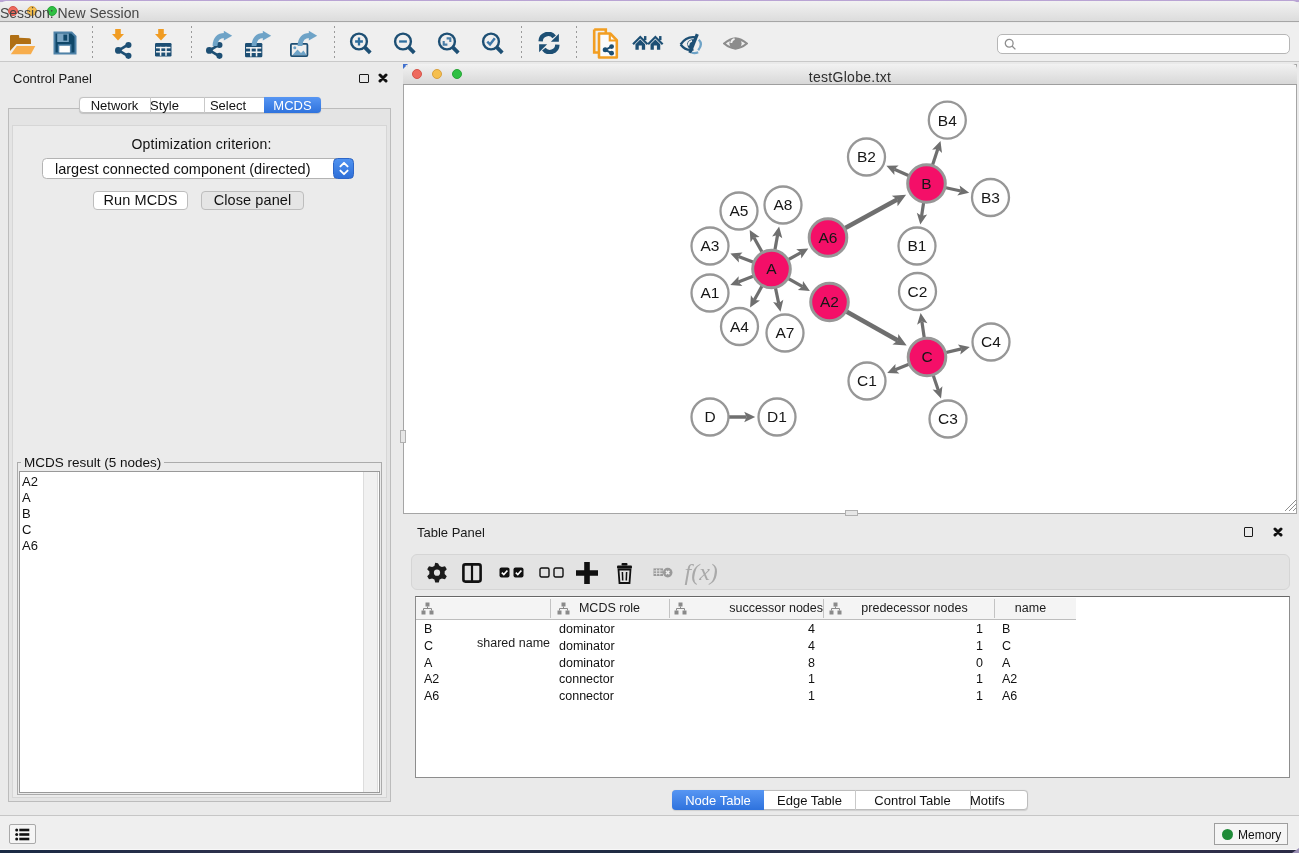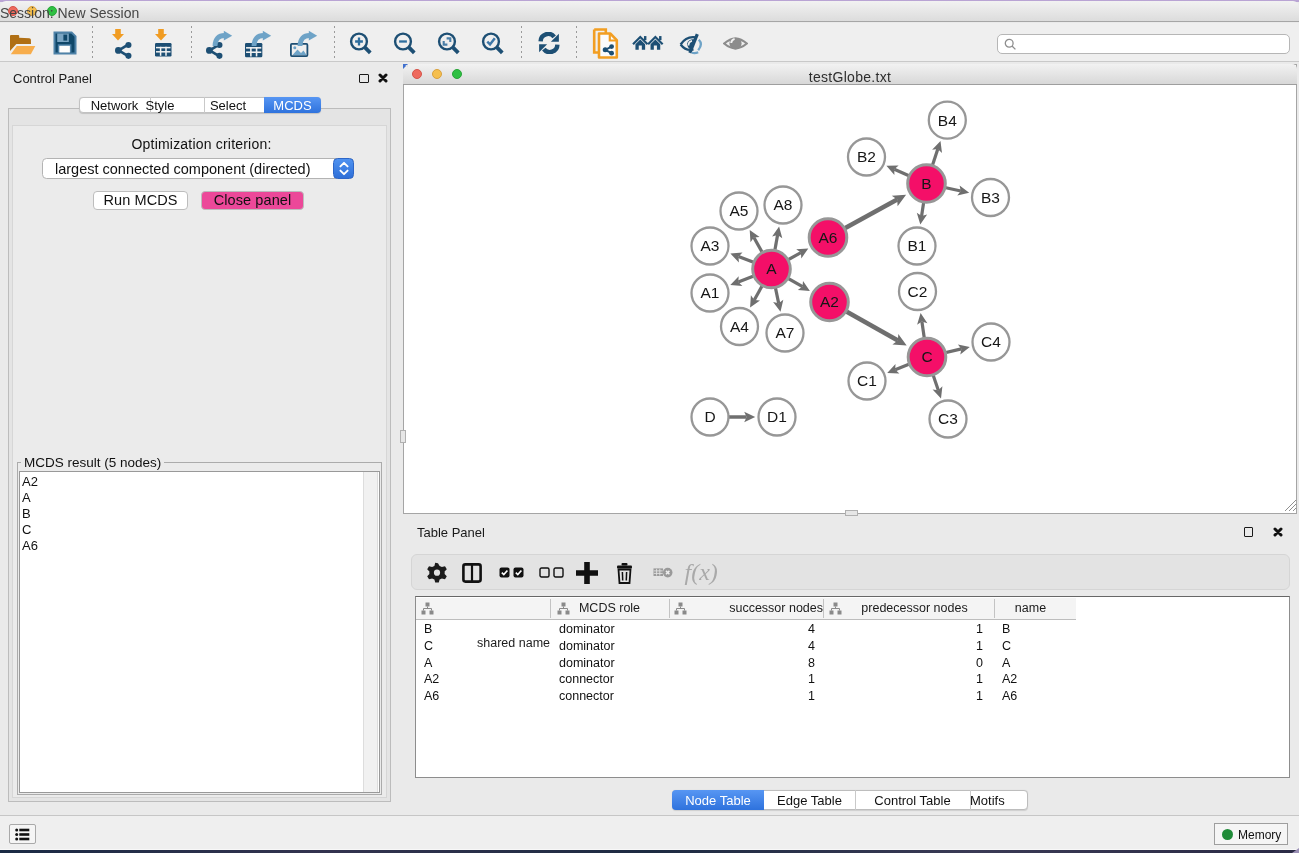--- a/index.html
+++ b/index.html
@@ -173,34 +173,34 @@
   </svg>
 
 <div class="abs" style="left:8px;top:108px;width:383px;height:694px;background:#e4e4e4;border:1px solid #bcbcbc"></div>
 <div class="abs" style="left:12px;top:125px;width:375px;height:673px;background:#ebebeb;border:1px solid #d6d6d6"></div>
 
 <div class="abs" style="left:79px;top:96.5px;width:242px;height:16px;background:#fff;border:1px solid #c2c2c2;border-radius:4px;box-shadow:0 0.5px 1px rgba(0,0,0,.15)"></div>
 <div class="abs" style="left:150px;top:96.5px;width:1px;height:16px;background:#c9c9c9"></div>
 <div class="abs" style="left:204px;top:96.5px;width:1px;height:16px;background:#c9c9c9"></div>
 <div class="abs" style="left:264px;top:96.5px;width:57px;height:16px;background:linear-gradient(#5796f3,#2e72dd);border-radius:0 4px 4px 0"></div>
 <div class="abs" style="left:79px;top:97.5px;width:71px;text-align:center;font-size:13px;color:#111">Network</div>
-<div class="abs" style="left:133px;top:97.5px;width:54px;text-align:center;font-size:13px;color:#111">Style</div>
+<div class="abs" style="left:150px;top:97.5px;width:54px;text-align:left;font-size:13px;color:#111">Style</div>
 <div class="abs" style="left:204px;top:97.5px;width:48px;text-align:center;font-size:13px;color:#111">Select</div>
 <div class="abs" style="left:264px;top:97.5px;width:57px;text-align:center;font-size:13px;color:#fff">MCDS</div>
 
 <div class="abs" style="left:12px;top:136px;width:379px;text-align:center;font-size:14px;letter-spacing:0.2px;color:#111">Optimization criterion:</div>
 <div class="abs" style="left:42px;top:158px;width:312px;height:21px;background:#fff;border:1px solid #b3b3b3;border-radius:4.5px"></div>
 <div class="abs" style="left:333px;top:158px;width:21px;height:21px;background:linear-gradient(#4f92f0,#2e6fd8);border-radius:4.5px;border:1px solid #2d66c8"></div>
 <svg class="abs" style="left:336.5px;top:161px" width="14" height="15" viewBox="0 0 14 15">
     <path d="M3.4 5.4 L7 1.8 L10.6 5.4" stroke="#fff" stroke-width="1.9" fill="none" stroke-linecap="round" stroke-linejoin="round"></path>
     <path d="M3.4 9.6 L7 13.2 L10.6 9.6" stroke="#fff" stroke-width="1.9" fill="none" stroke-linecap="round" stroke-linejoin="round"></path>
   </svg>
 <div class="abs" style="left:55px;top:160.5px;font-size:14.5px;color:#111">largest connected component (directed)</div>
 <div class="abs" style="left:93px;top:191px;width:95px;height:19px;background:#fff;border:1px solid #bdbdbd;border-radius:4px;text-align:center;font-size:14.5px;letter-spacing:0.1px;color:#111;line-height:17px">Run MCDS</div>
-<div class="abs" style="left:201px;top:191px;width:103px;height:19px;background:#ec4899;border:1px solid #bdbdbd;border-radius:4px;text-align:center;font-size:14.5px;letter-spacing:0.1px;color:#111;line-height:17px">Close panel</div>
+<div class="abs" style="left:201px;top:191px;width:103px;height:19px;background:#e5e5e5;border:1px solid #bdbdbd;border-radius:4px;text-align:center;font-size:14.5px;letter-spacing:0.1px;color:#111;line-height:17px">Close panel</div>
 
 <div class="abs" style="left:17px;top:462px;width:365px;height:333px;border:1px solid #ababab"></div>
 <div class="abs" style="left:21px;top:455px;font-size:13.5px;color:#111;background:#ebebeb;padding:0 3px">MCDS result (5 nodes)</div>
 <div class="abs" style="left:19px;top:471px;width:361px;height:322px;background:#fff;border:1px solid #999"></div>
 <div class="abs" style="left:363px;top:472px;width:15px;height:320px;background:#f1f1f1;border-left:1px solid #ddd;border-right:1px solid #ddd"></div>
 <div class="abs" style="left:22px;top:473.5px;font-size:13px;line-height:16px;color:#111">A2<br>A<br>B<br>C<br>A6</div>
 
 <div class="abs" style="left:0;top:815px;width:1299px;height:1px;background:#c6c6c6"></div>
 <div class="abs" style="left:0;top:816px;width:1299px;height:33px;background:#efefef"></div>
 <div class="abs" style="left:9px;top:824px;width:27px;height:20px;background:#f5f5f5;border:1px solid #a9a9a9;border-radius:2px"></div>

